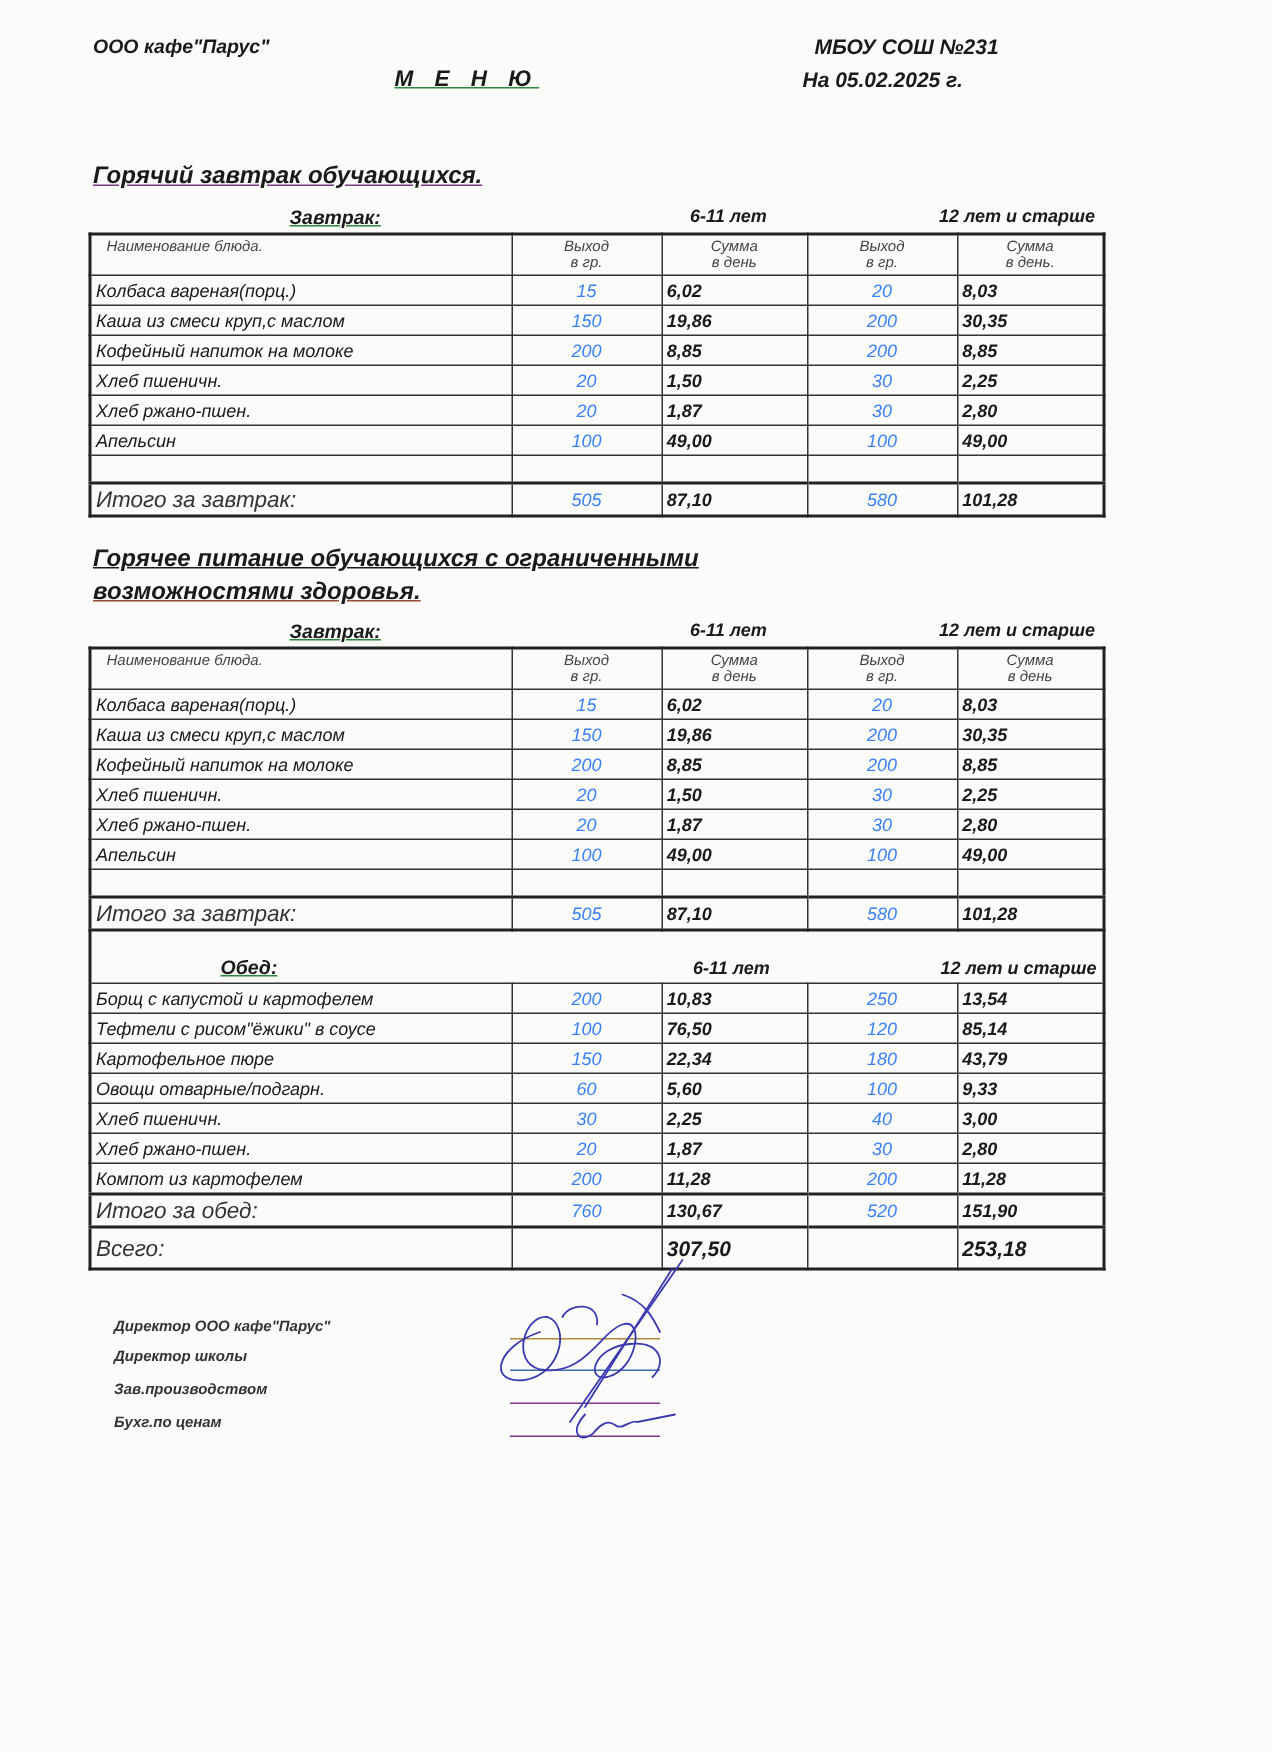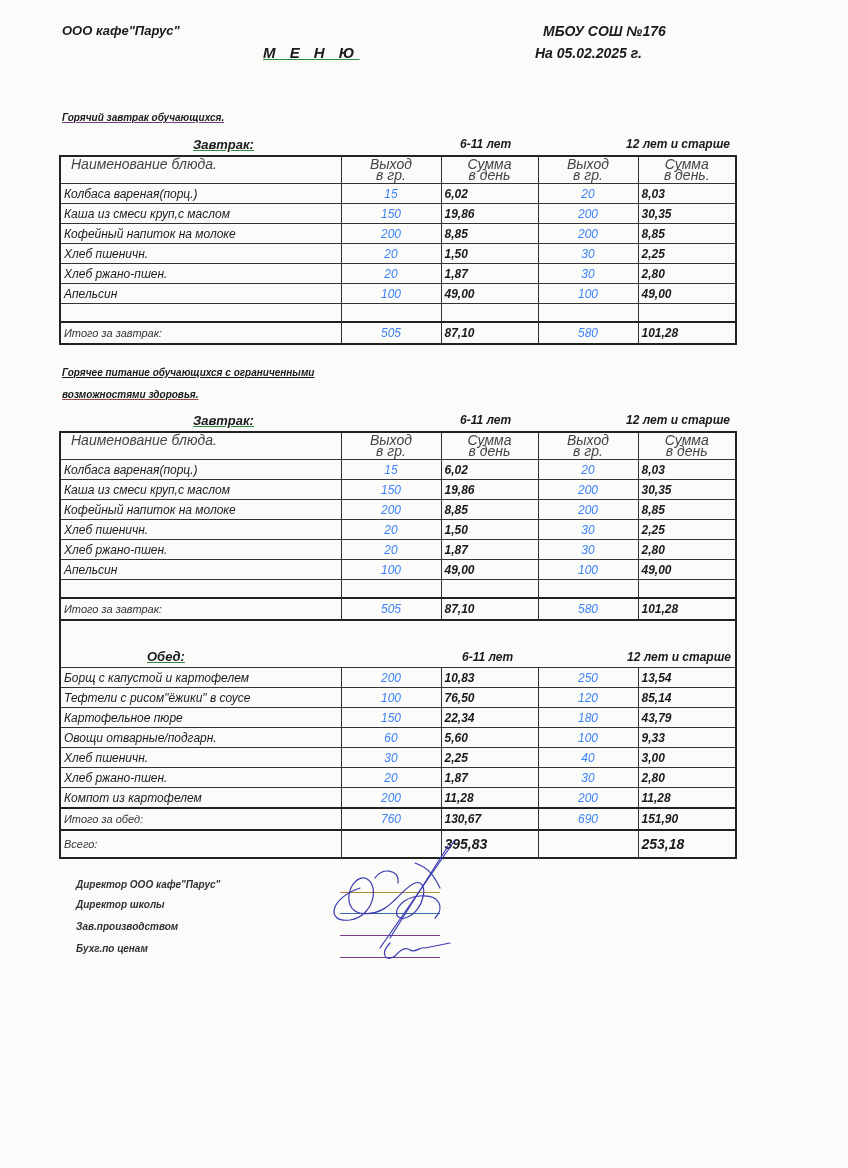--- a/index.html
+++ b/index.html
@@ -6,51 +6,51 @@
   body {
     width: 848px; height: 1168px; position: relative; overflow: hidden;
     background: #fbfbfa;
     font-family: "Liberation Sans", sans-serif;
     color: #1a1a1a;
     font-style: italic;
   }
   .abs { position: absolute; }
   .hdr { font-size: 13px; font-weight: bold; }
   .title-menu { font-size: 15px; font-weight: bold; text-decoration: underline; text-decoration-color: #2a8a3a; letter-spacing: 5px; }
-  .sec-title { font-size: 10px; font-weight: bold; text-decoration: underline; line-height: 22px; }
+  .sec-title { font-size: 16px; font-weight: bold; text-decoration: underline; line-height: 22px; }
   .sec-title.u1 { text-decoration-color: #7a3a8a; }
   .sec-title.u2 { text-decoration-color: #9a4a3a; }
   .band { position: absolute; left: 59px; width: 675px; height: 16px; font-size: 12px; font-weight: bold; }
   .band .lbl { position: absolute; left: 86px; text-decoration: underline; text-decoration-color: #2a8a3a; font-size: 13px; margin-left: 48px; }
   .band .g1 { position: absolute; left: 401px; }
   .band .g2 { position: absolute; right: 4px; }
   table.menu { position: absolute; left: 59px; width: 676px; border-collapse: collapse; table-layout: fixed; }
   table.menu td { border: 1px solid #333; padding: 0 3px; height: 19px; font-size: 12px; vertical-align: middle; }
   table.menu { border: 2px solid #222; }
   td.name { font-weight: normal; }
   td.num { text-align: center; color: #3b82f6; font-size: 11px; }
   td.sum { text-align: left; font-weight: bold; font-size: 12px; }
-  tr.head td { height: 24px; font-size: 14px; color: #444; text-align: center; line-height: 11px; vertical-align: top; padding-top: 2px; margin-left: 29px; }
+  tr.head td { height: 24px; font-size: 10px; color: #444; text-align: center; line-height: 11px; vertical-align: top; padding-top: 2px; margin-left: 29px; }
   tr.head td.name { text-align: left; padding-left: 10px; }
   tr.row td { border-top: 1.5px solid #6a3f8a; }
   tr.row.b td { border-top: 1.5px solid #3a6ab0; }
   tr.empty td { height: 17px; }
   tr.total td { height: 20px; border-top: 2px solid #222; }
-  tr.total td.name { font-size: 11px; color: #333; }
+  tr.total td.name { font-size: 15px; color: #333; }
   tr.grand td { height: 26px; }
   tr.grand td.sum { font-size: 14px; }
-  tr.band-row td { border-left: none; border-right: none; height: 32px; font-weight: bold; vertical-align: bottom; padding-bottom: 14px; }
+  tr.band-row td { border-left: none; border-right: none; height: 32px; font-weight: bold; vertical-align: bottom; padding-bottom: 2px; }
   .sig-block { position: absolute; left: 76px; font-size: 10px; font-weight: bold; color: #333; }
   .sig-line { position: absolute; left: 340px; width: 100px; height: 0; border-top: 1.5px solid #7a3a8a; }
 </style>
 </head>
 <body>
 
 <div class="abs hdr" style="left:62px; top:23px;">ООО кафе"Парус"</div>
-<div class="abs hdr" style="left:543px; top:23px; font-size:14px;">МБОУ СОШ  №176</div>
+<div class="abs hdr" style="left:543px; top:23px; font-size:14px;">МБОУ СОШ  №231</div>
 <div class="abs title-menu" style="left:263px; top:44px;">М Е Н Ю</div>
 <div class="abs hdr" style="left:535px; top:45px; font-size:14px;">На 05.02.2025 г.</div>
 
 <div class="abs sec-title u1" style="left:62px; top:107px;">Горячий завтрак обучающихся.</div>
 
 <div class="band" style="top:137px;">
   <span class="lbl">Завтрак:</span>
   <span class="g1">6-11 лет</span>
   <span class="g2">12 лет и старше</span>
 </div>
@@ -272,27 +272,27 @@
     <td class="name">Компот из картофелем</td>
     <td class="num">200</td>
     <td class="sum">11,28</td>
     <td class="num">200</td>
     <td class="sum">11,28</td>
   </tr>
   <tr class="total">
     <td class="name">Итого за обед:</td>
     <td class="num" style="font-size:12px">760</td>
     <td class="sum">130,67</td>
-    <td class="num" style="font-size:12px">690</td>
+    <td class="num" style="font-size:12px">520</td>
     <td class="sum">151,90</td>
   </tr>
   <tr class="total grand">
     <td class="name">Всего:</td>
     <td></td>
-    <td class="sum">395,83</td>
+    <td class="sum">307,50</td>
     <td></td>
     <td class="sum">253,18</td>
   </tr>
 </tbody>
   </table>
 
 <div class="sig-block" style="top:879px;">Директор ООО кафе"Парус"</div>
 <div class="sig-block" style="top:899px;">Директор школы</div>
 <div class="sig-block" style="top:921px;">Зав.производством</div>
 <div class="sig-block" style="top:943px;">Бухг.по ценам</div>

